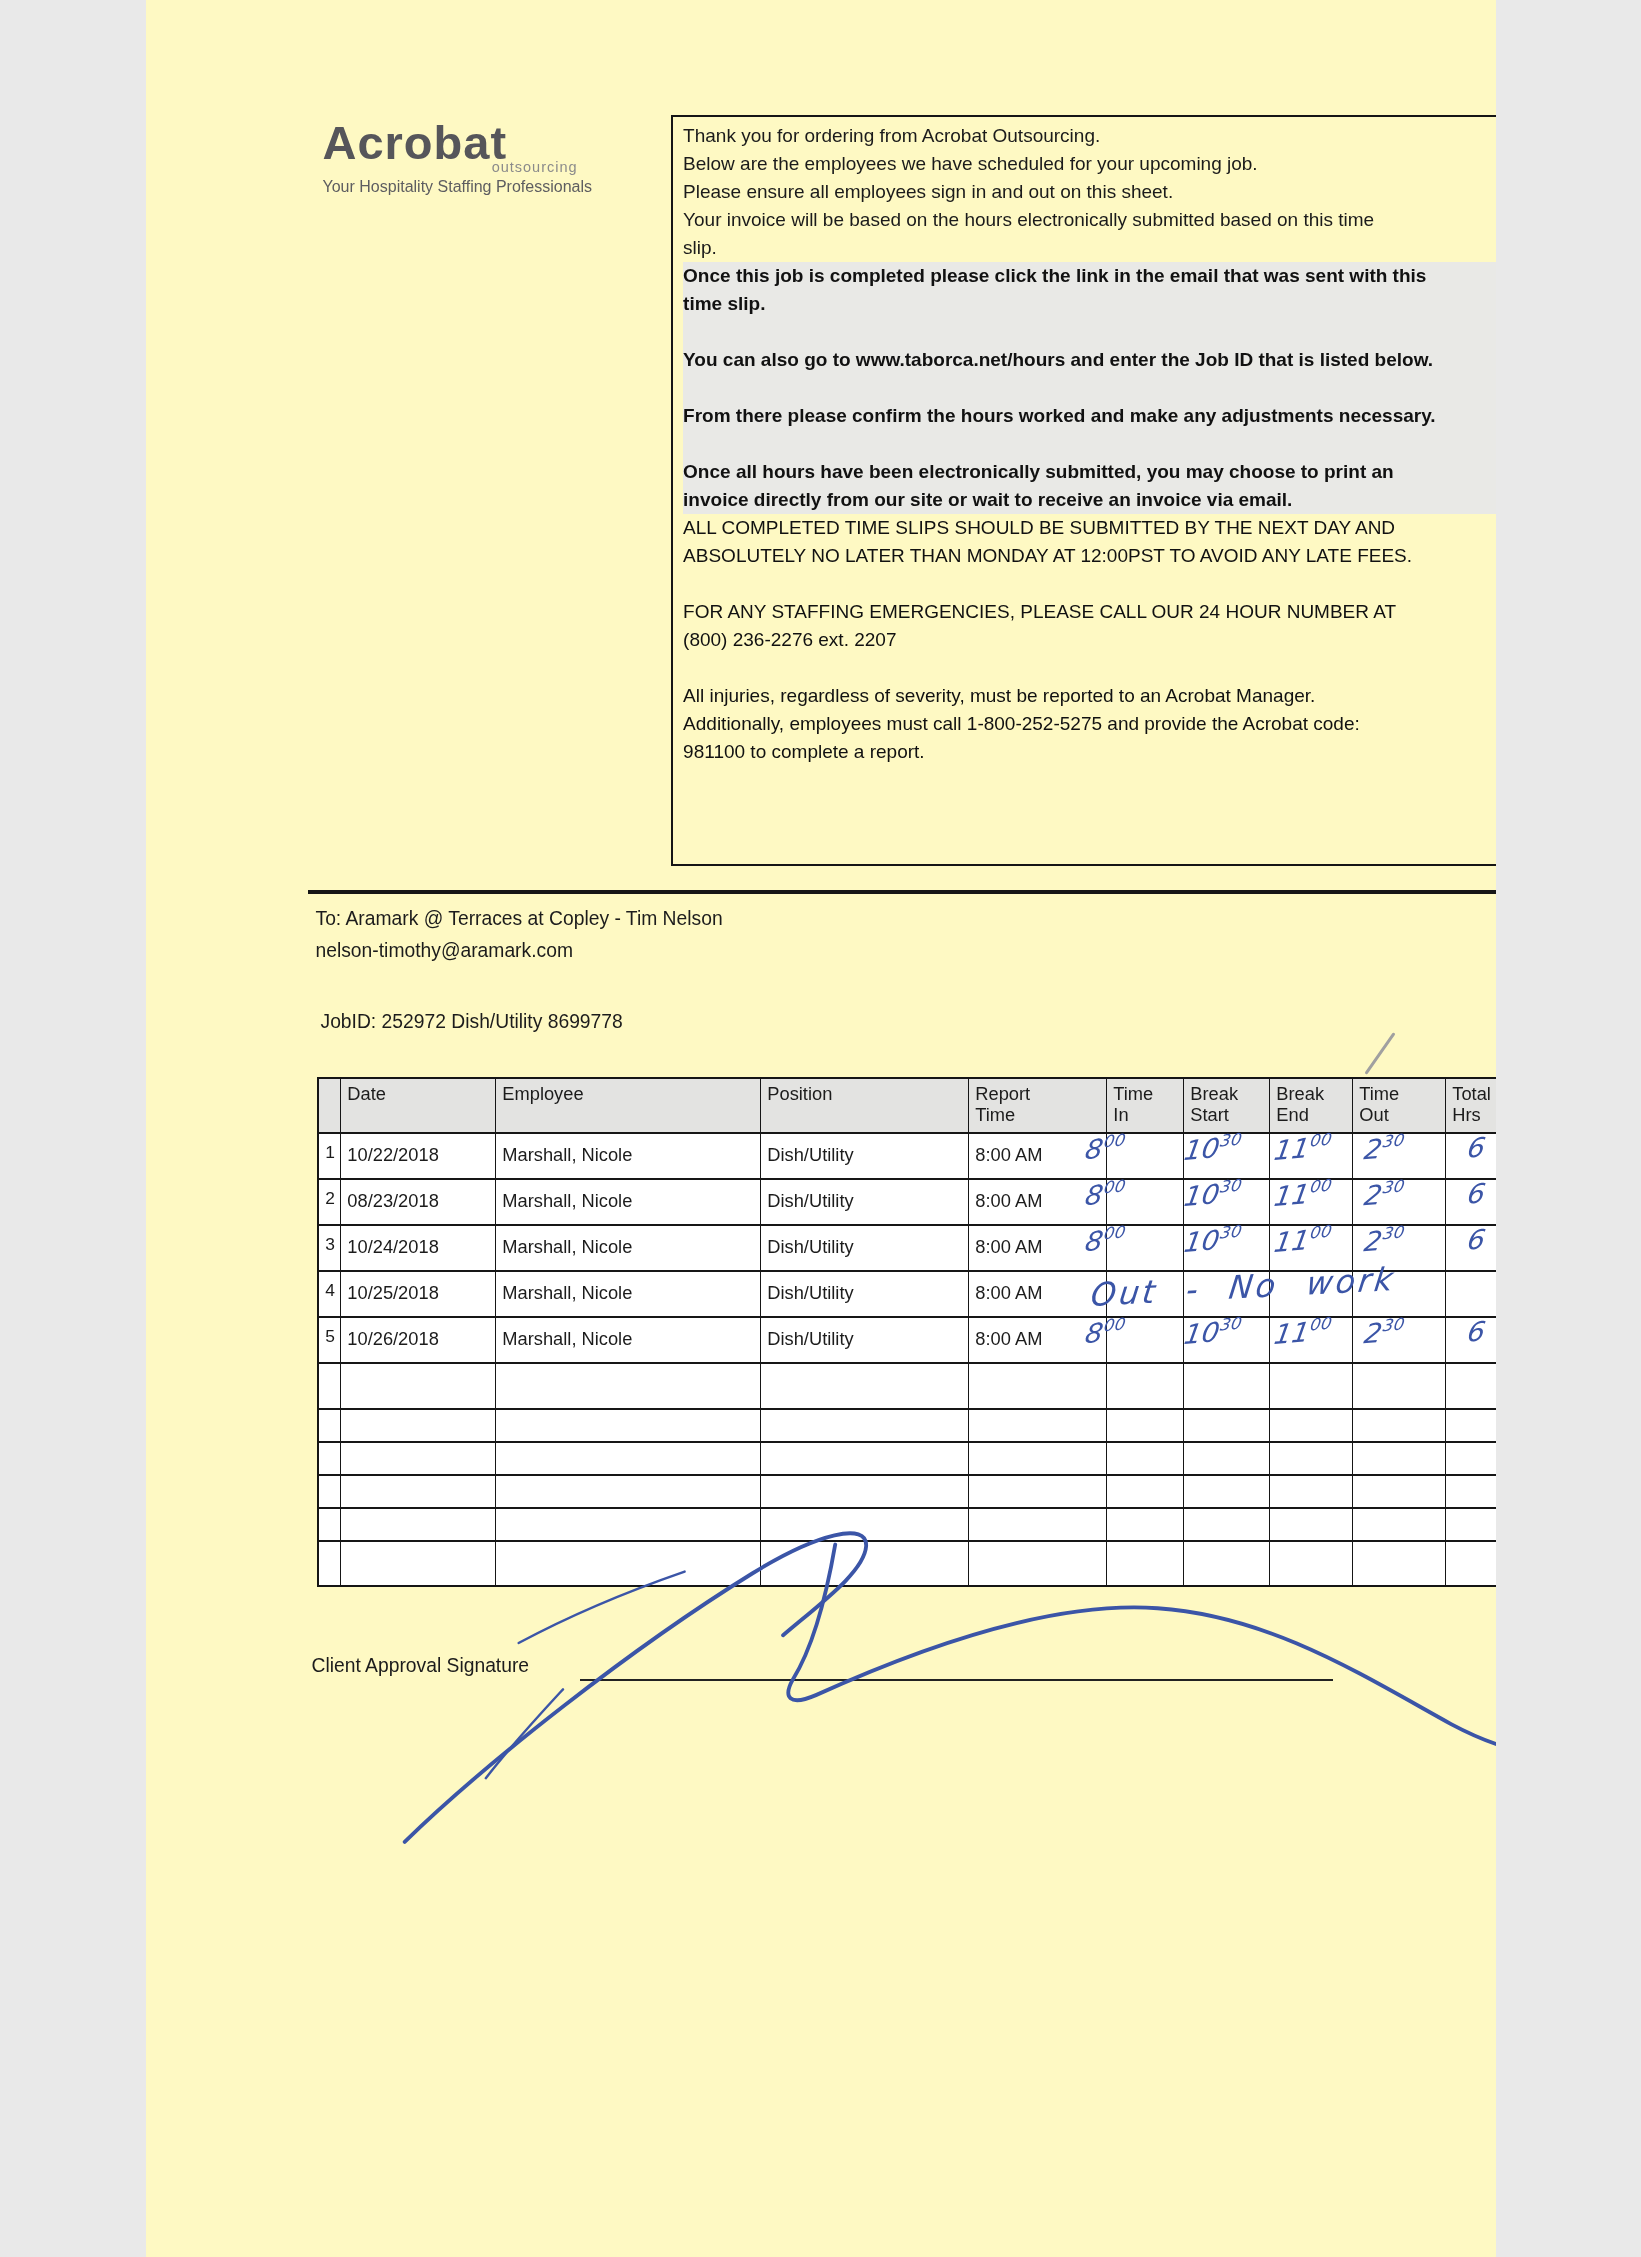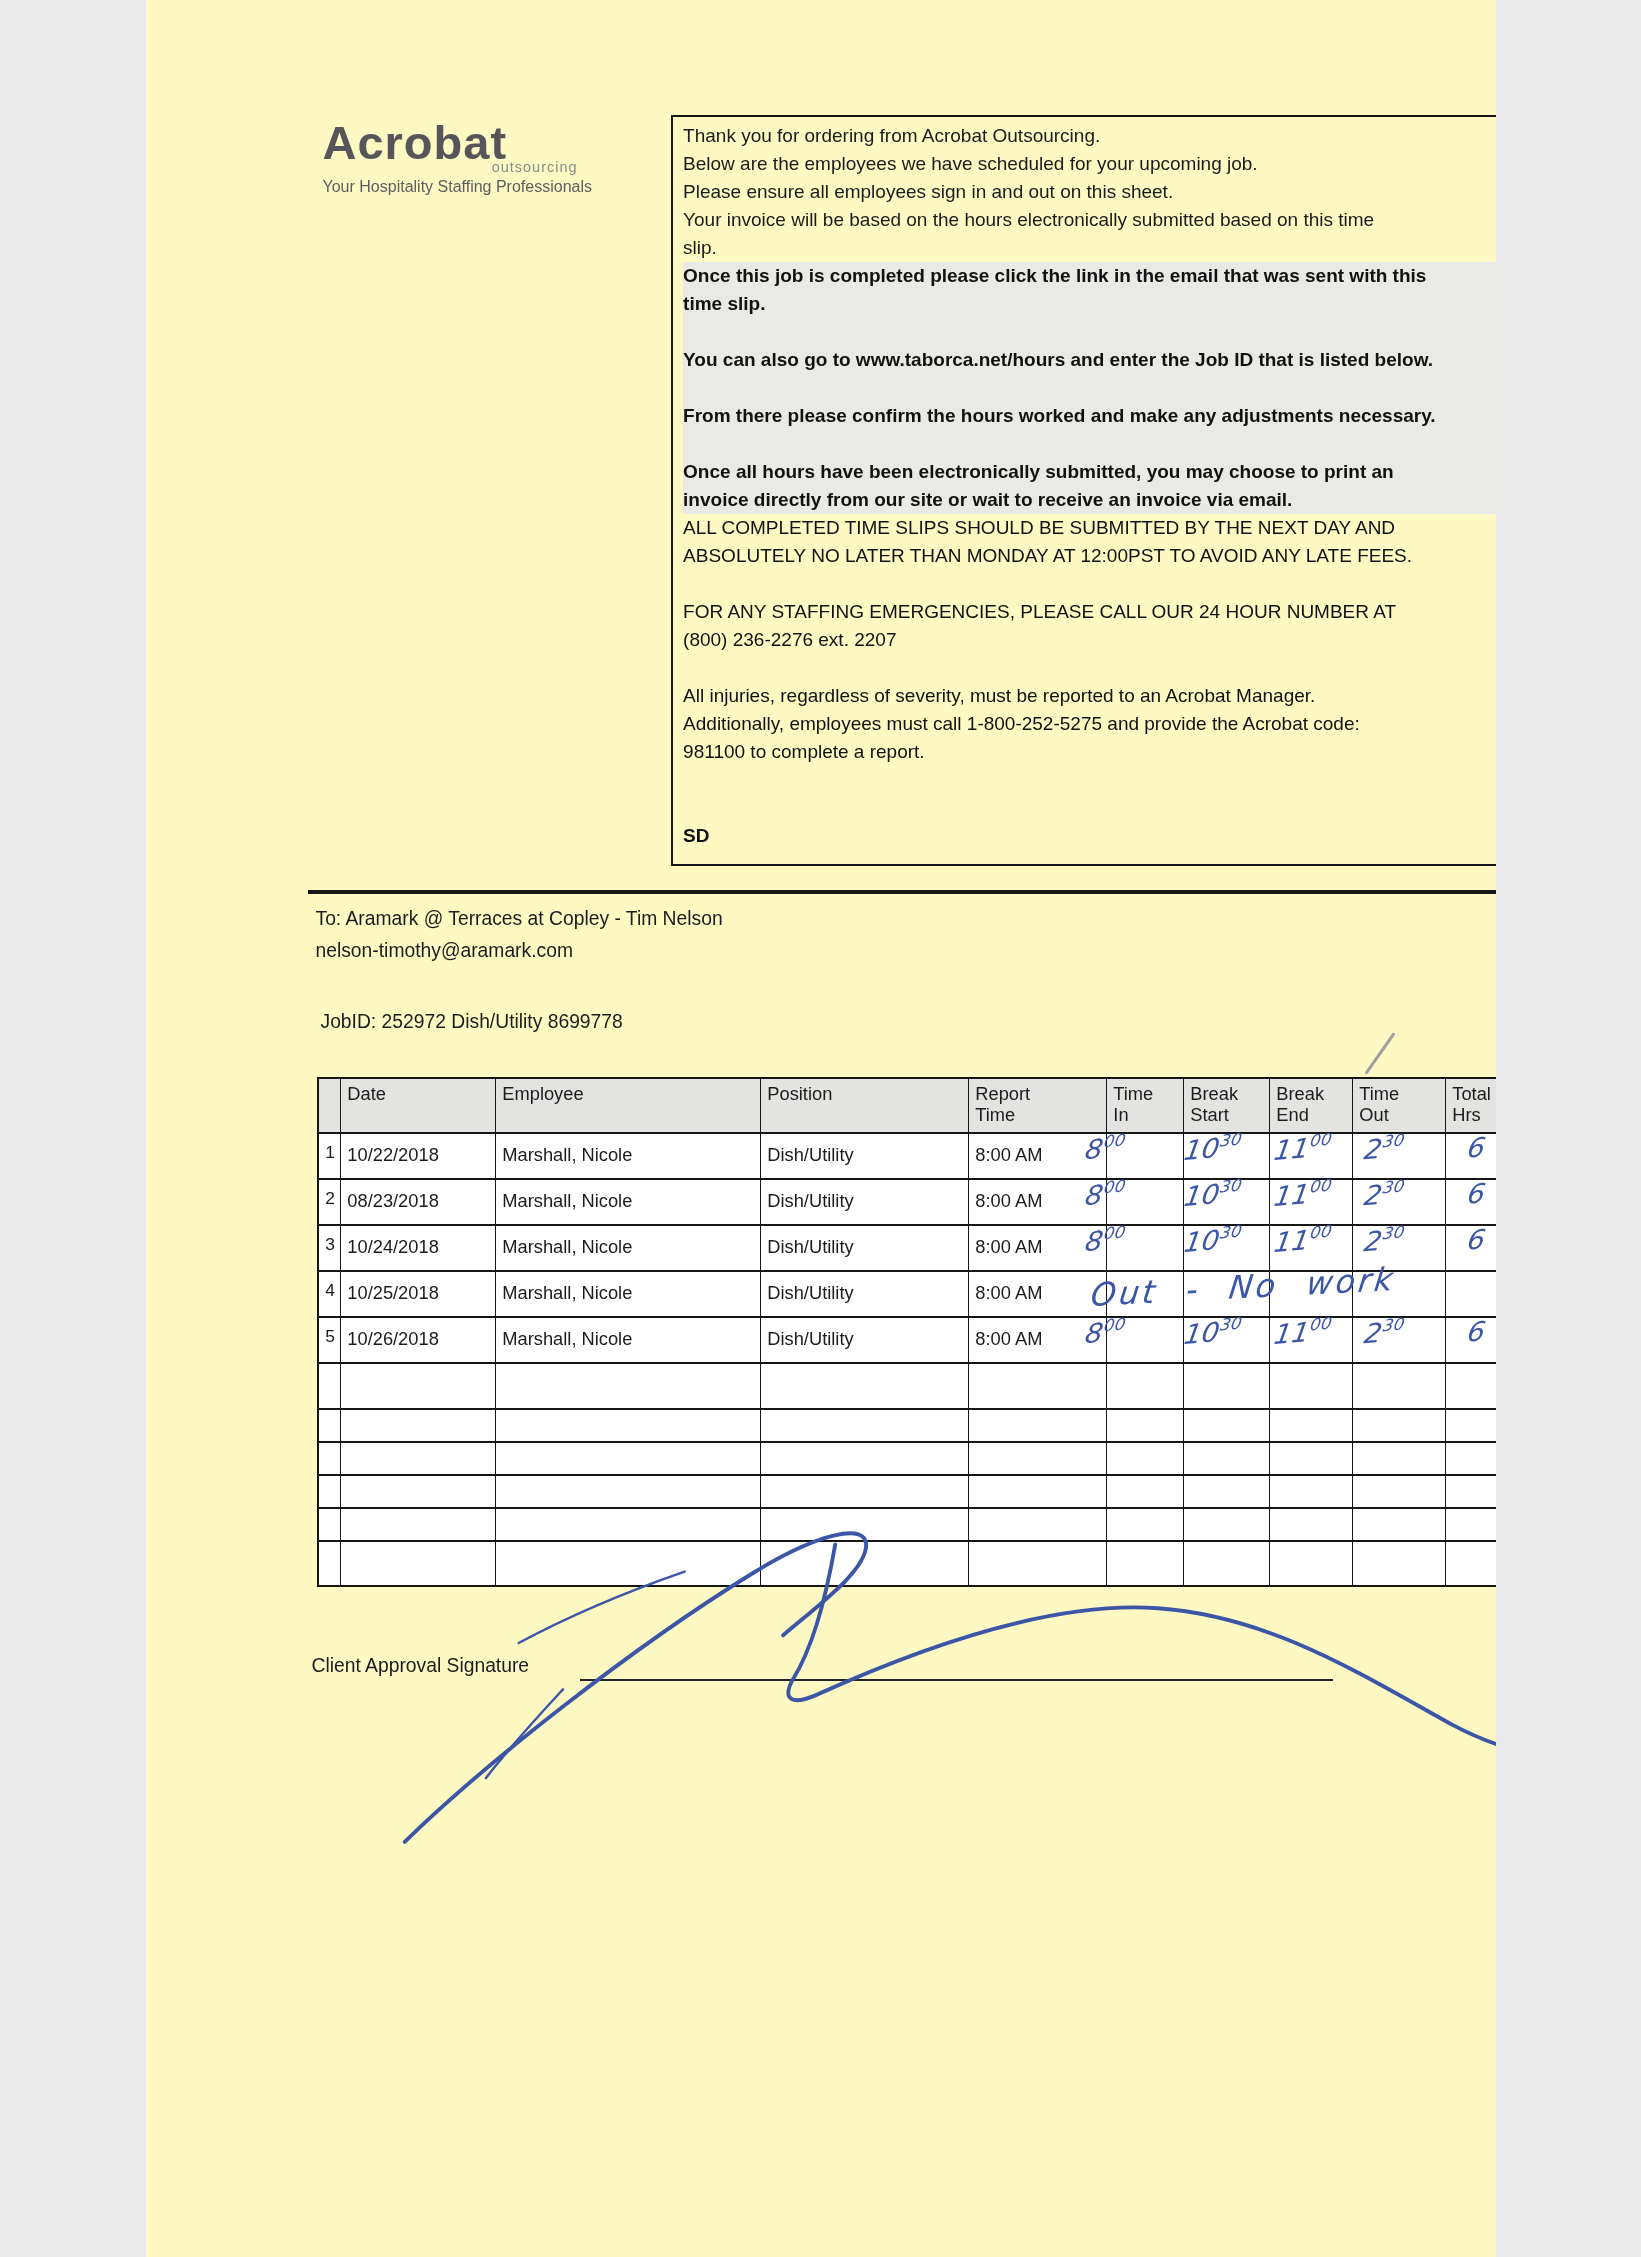--- a/index.html
+++ b/index.html
@@ -93,21 +93,20 @@
 invoice directly from our site or wait to receive an invoice via email.</div>
     <div class="bold pre">ALL COMPLETED TIME SLIPS SHOULD BE SUBMITTED BY THE NEXT DAY AND
 ABSOLUTELY NO LATER THAN MONDAY AT 12:00PST TO AVOID ANY LATE FEES.
 
 FOR ANY STAFFING EMERGENCIES, PLEASE CALL OUR 24 HOUR NUMBER AT
 (800) 236-2276 ext. 2207
 
 All injuries, regardless of severity, must be reported to an Acrobat Manager.
 Additionally, employees must call 1-800-252-5275 and provide the Acrobat code:
 981100 to complete a report.</div>
-    <div class="sd">SD</div>
   </div>
 
   <div class="rule"></div>
   <div class="recipient">
     <div>To: Aramark @ Terraces at Copley - Tim Nelson</div>
     <div>nelson-timothy@aramark.com</div>
   </div>
 
   <div class="jobline">JobID: 252972 Dish/Utility 8699778</div>
 

